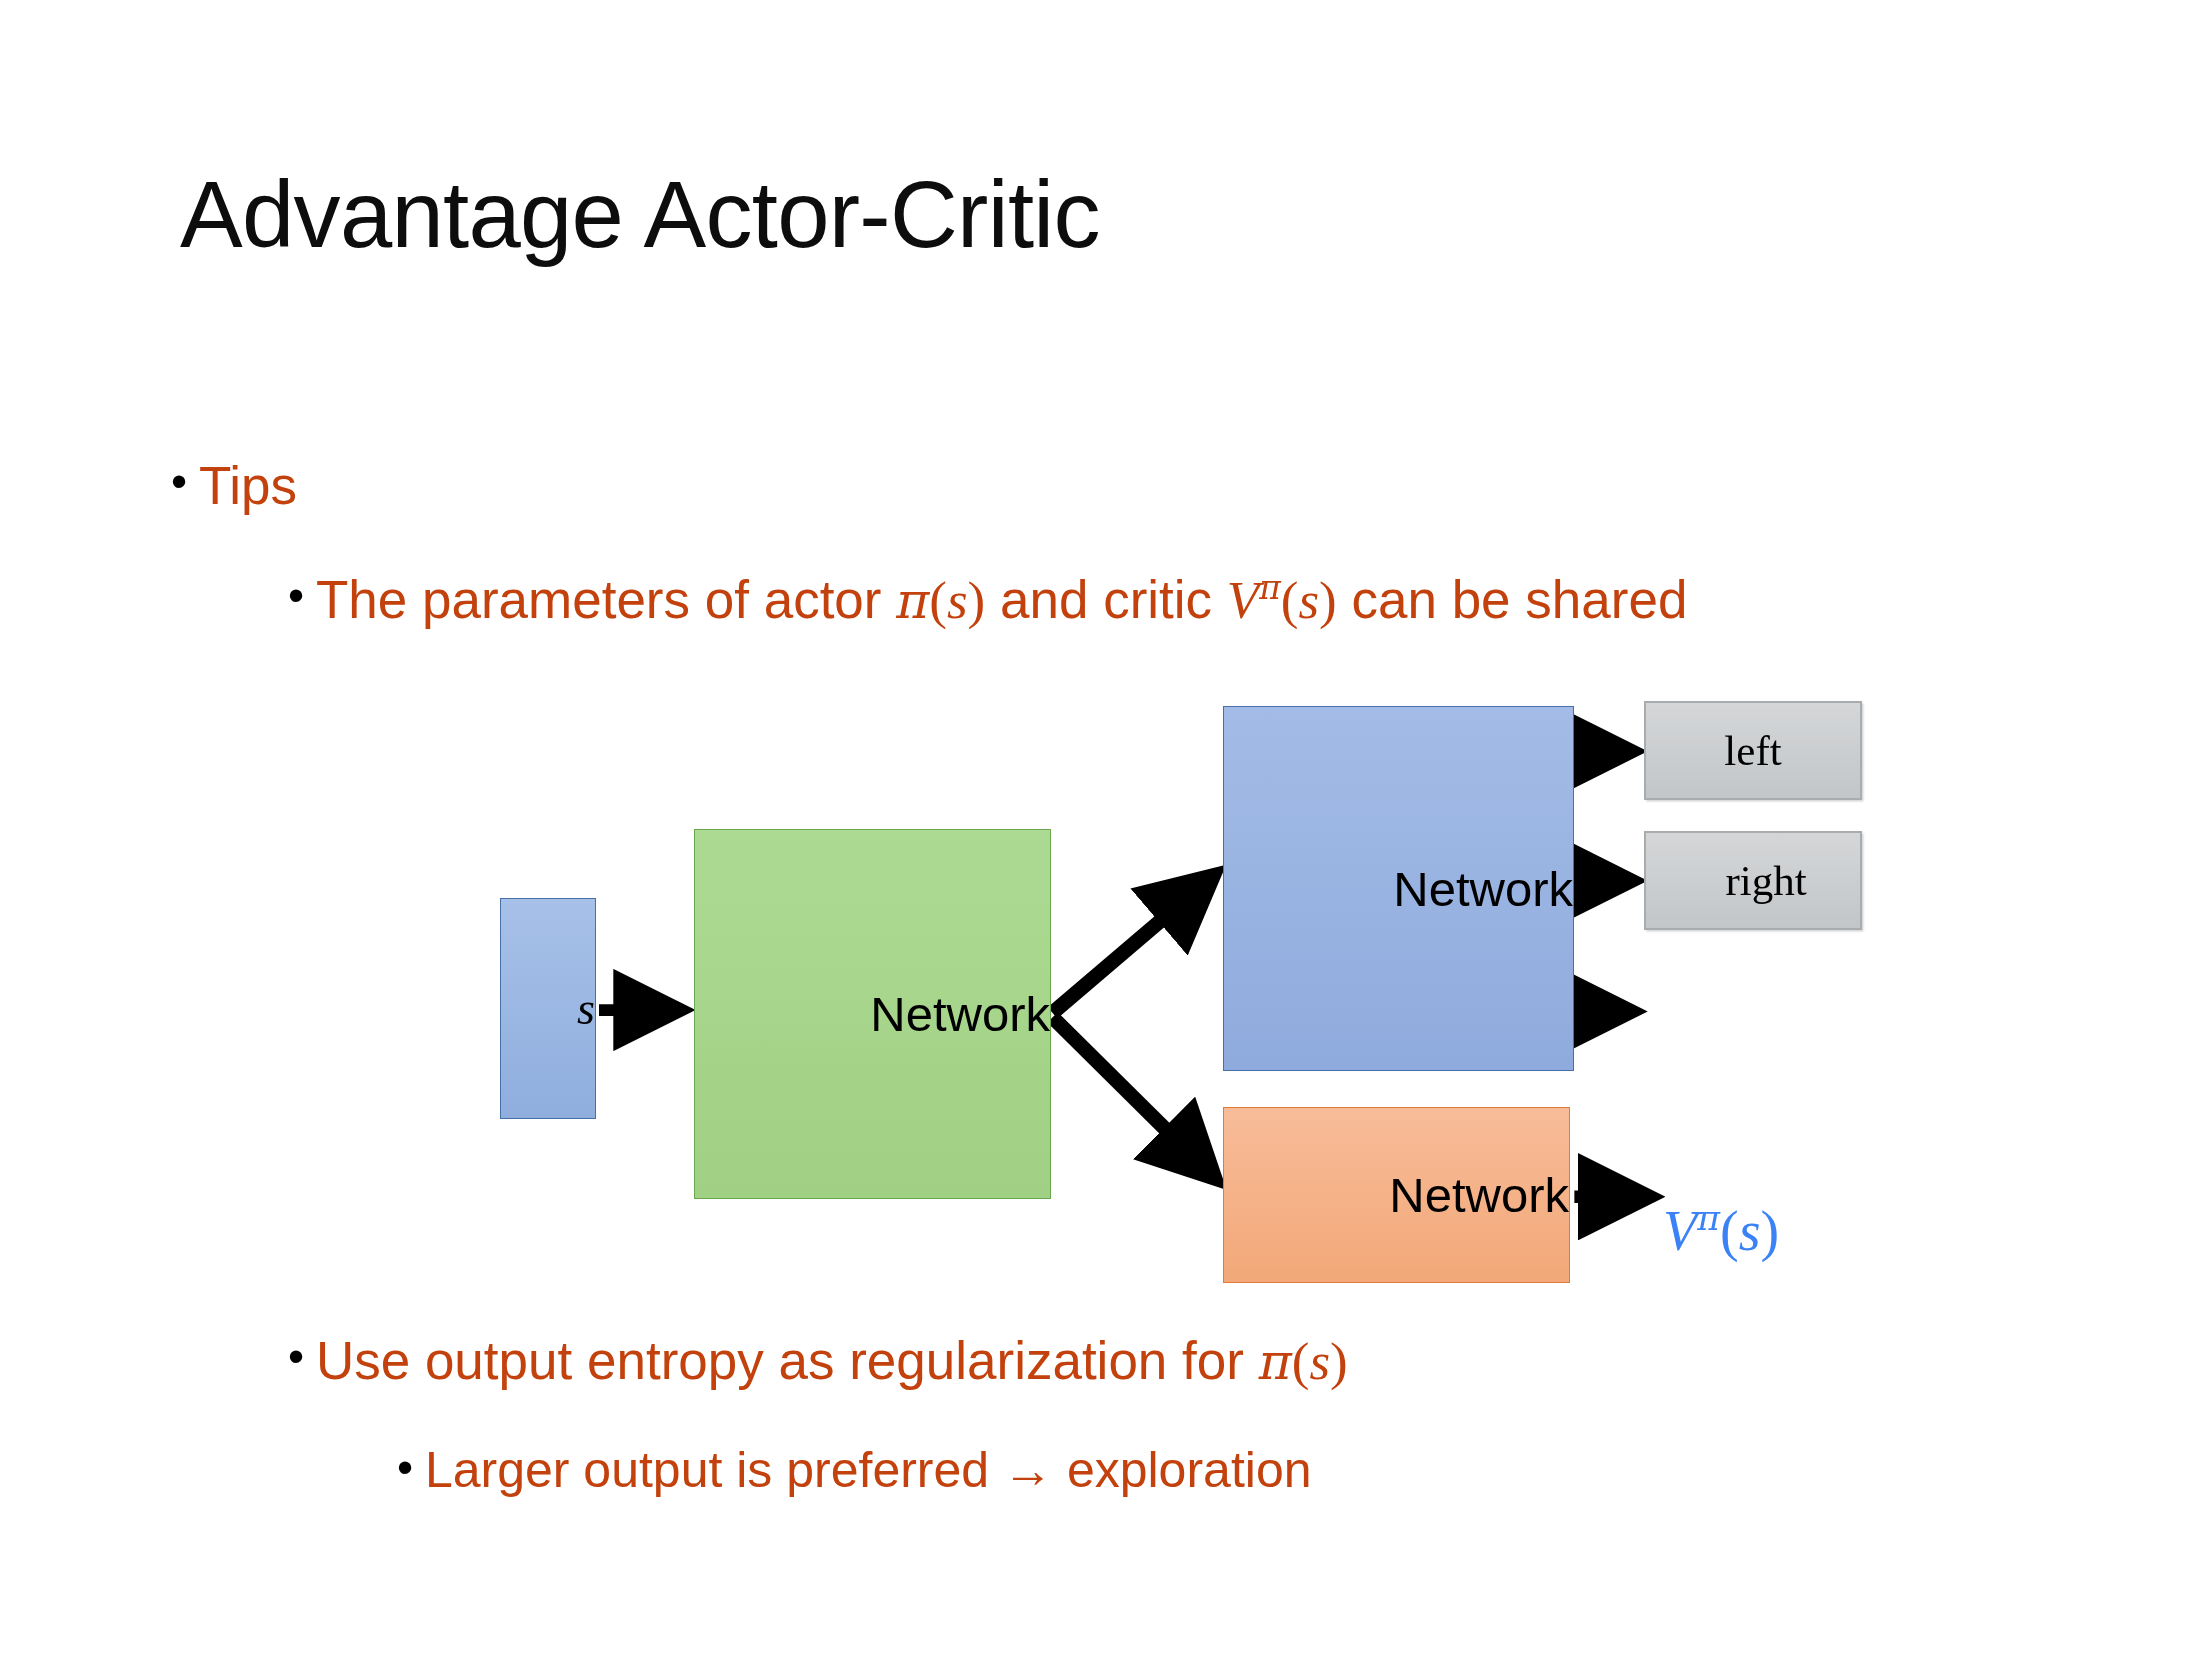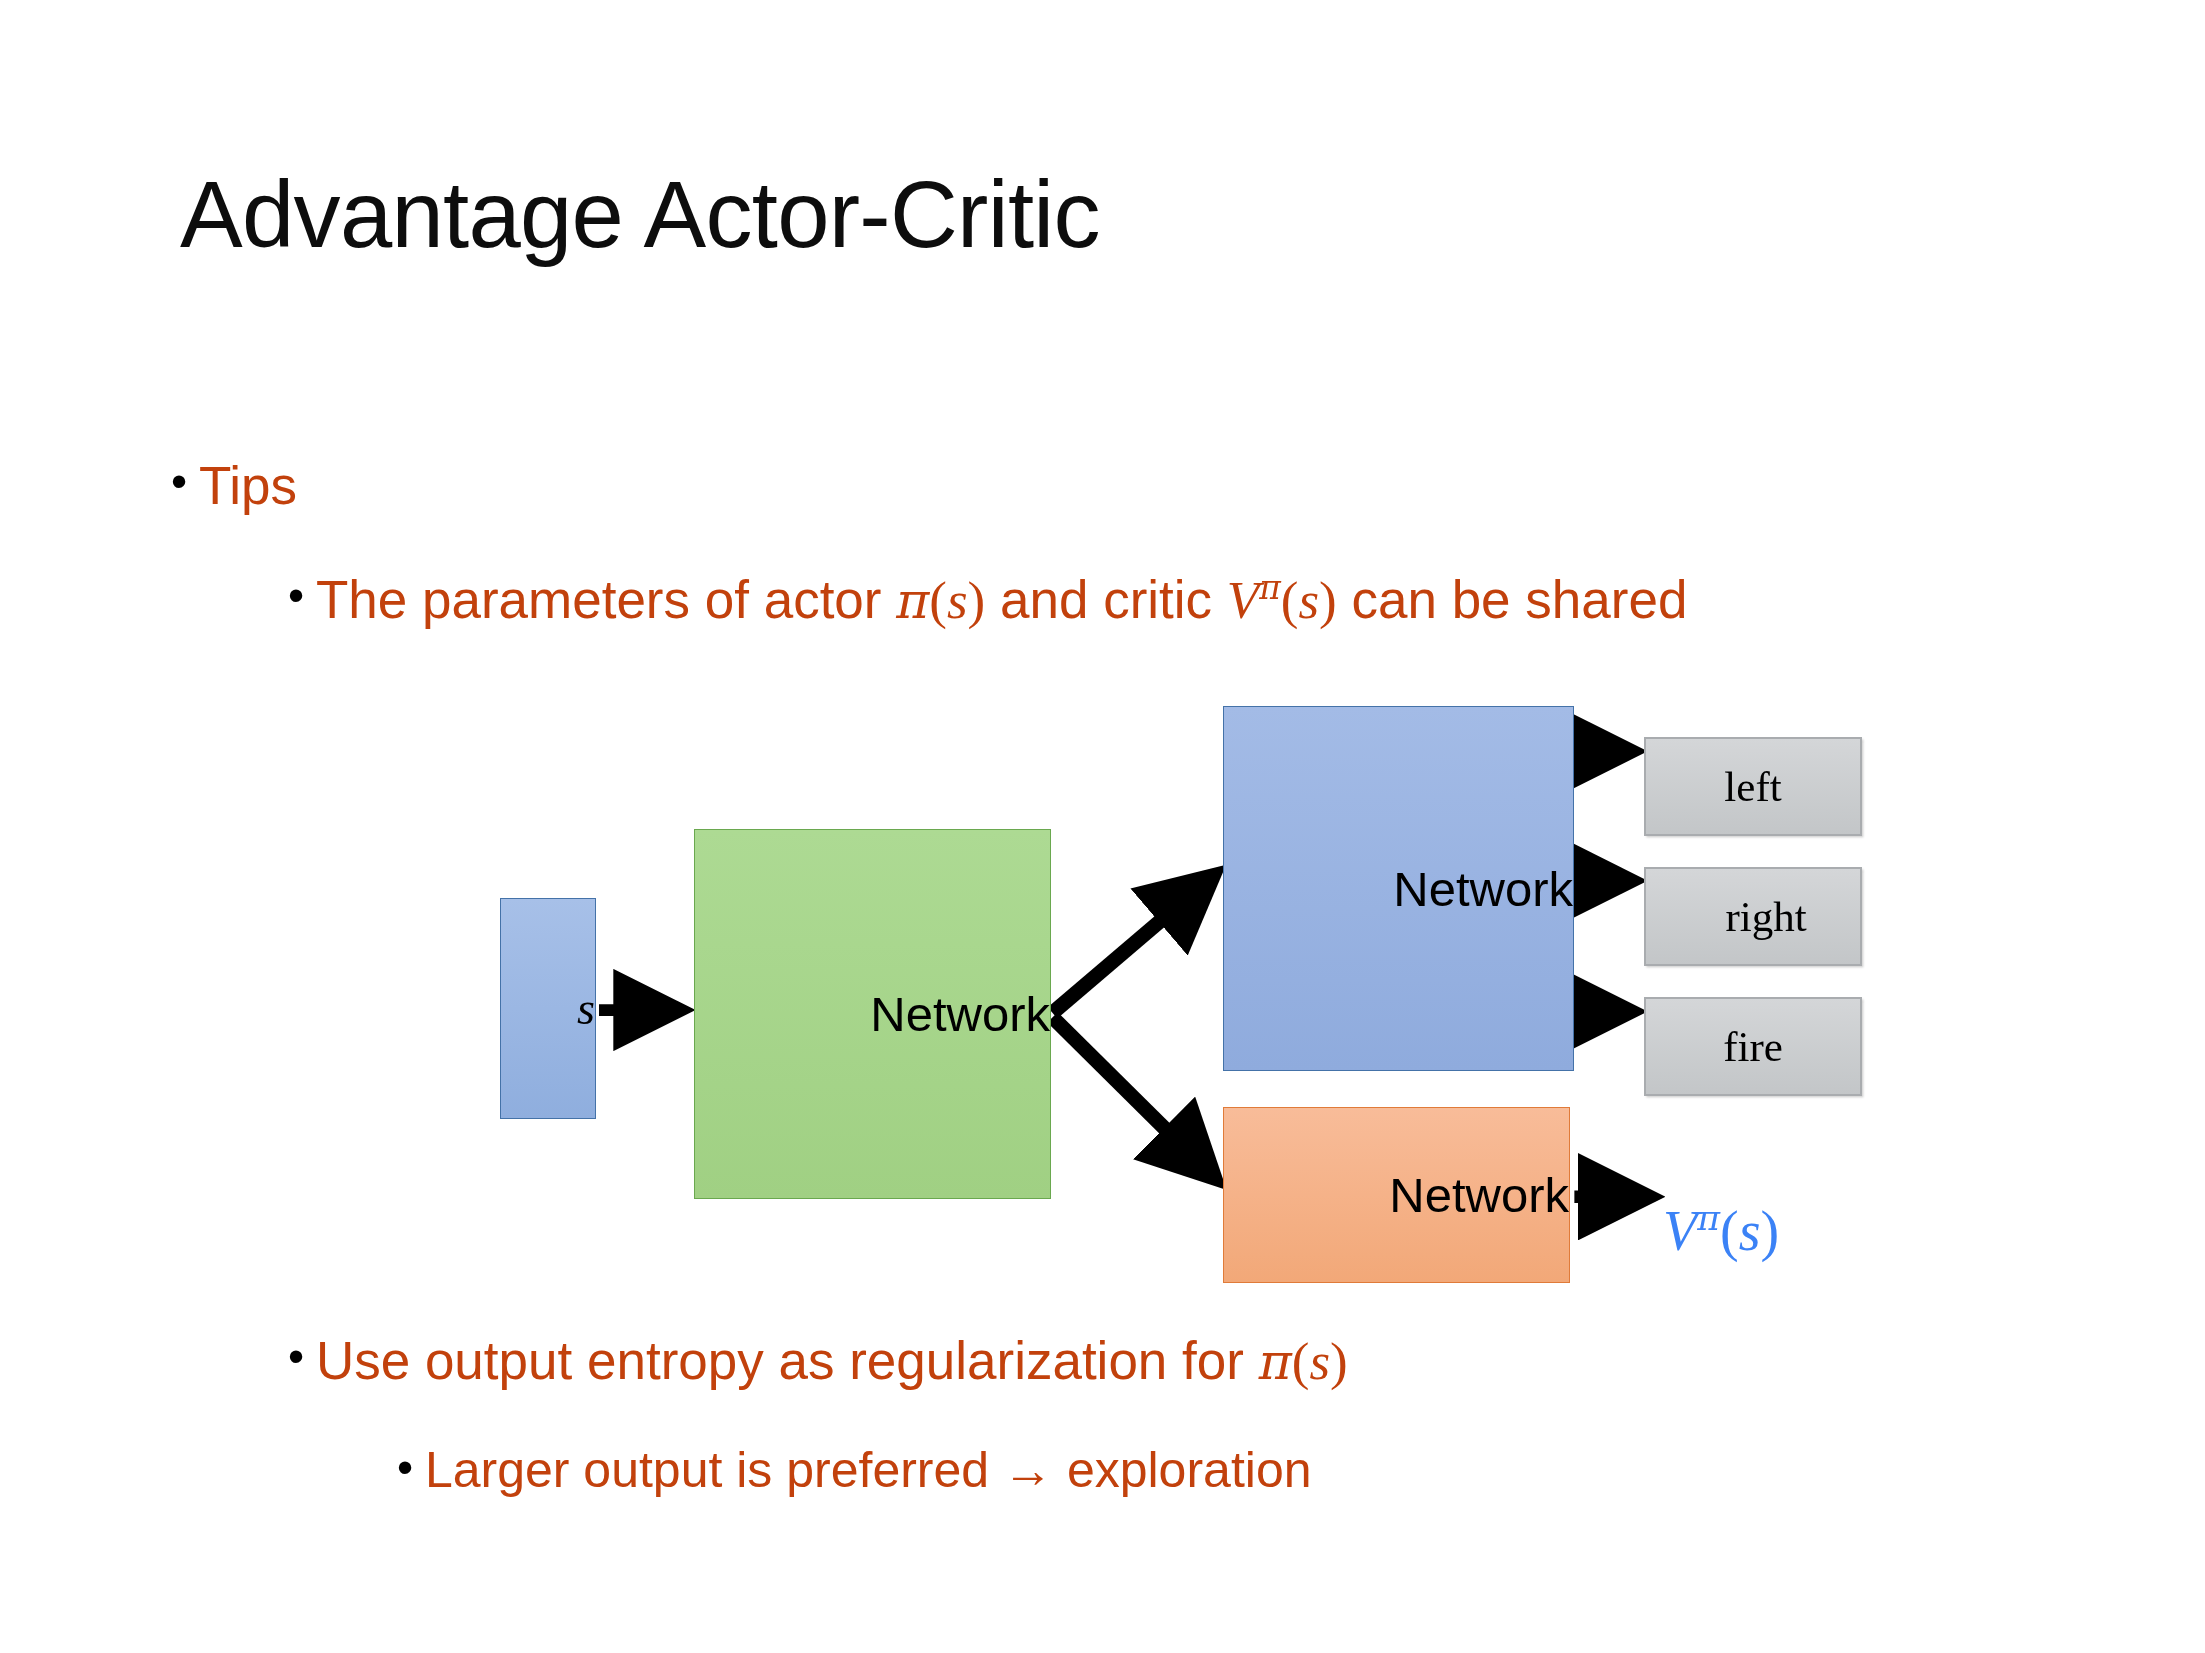--- a/index.html
+++ b/index.html
@@ -166,21 +166,20 @@
     align-items: center;
     justify-content: center;
     width: 218px;
     height: 99px;
     background: linear-gradient(to bottom, #d4d6d8 0%, #c3c6c8 100%);
     border: 2.2px solid #a9acaf;
     box-shadow: 2.2px 2.2px 2.2px rgba(0,0,0,0.20);
     font-family: "Liberation Serif", "DejaVu Serif", serif;
     font-size: 43px;
     color: #000000;
-    margin-top: 36px;
   }
   #action-left  { left: 1644px; top: 701px;  }
   #action-right { left: 1644px; top: 831px; padding-left: 26px; }
   #action-fire  { left: 1644px; top: 961px; }
 
   #label-value {
     position: absolute;
     left: 1663px;
     top: 1153px;
     font-size: 56px;
@@ -246,23 +245,20 @@
   <div class="node" id="node-critic">
     <span>Network</span>
   </div>
 
   <div class="action-box" id="action-left">
     <span>left</span>
   </div>
   <div class="action-box" id="action-right">
     <span>right</span>
   </div>
-  <div class="action-box" id="action-fire">
-    <span>fire</span>
-  </div>
 
   <div id="label-value"><span class="mathvar">V</span><span class="mathsup">π</span><span class="mathparen">(</span><span class="mathvar">s</span><span class="mathparen">)</span></div>
 
 </div>
 
 <div class="bullet-row" id="bullet-entropy">
   <span class="bullet-dot">•</span>
   <span class="bullet-text"><span>Use output entropy as regularization for </span><span class="mathpi">π</span><span class="mathparen">(</span><span class="mathvar">s</span><span class="mathparen">)</span></span>
 </div>
 

